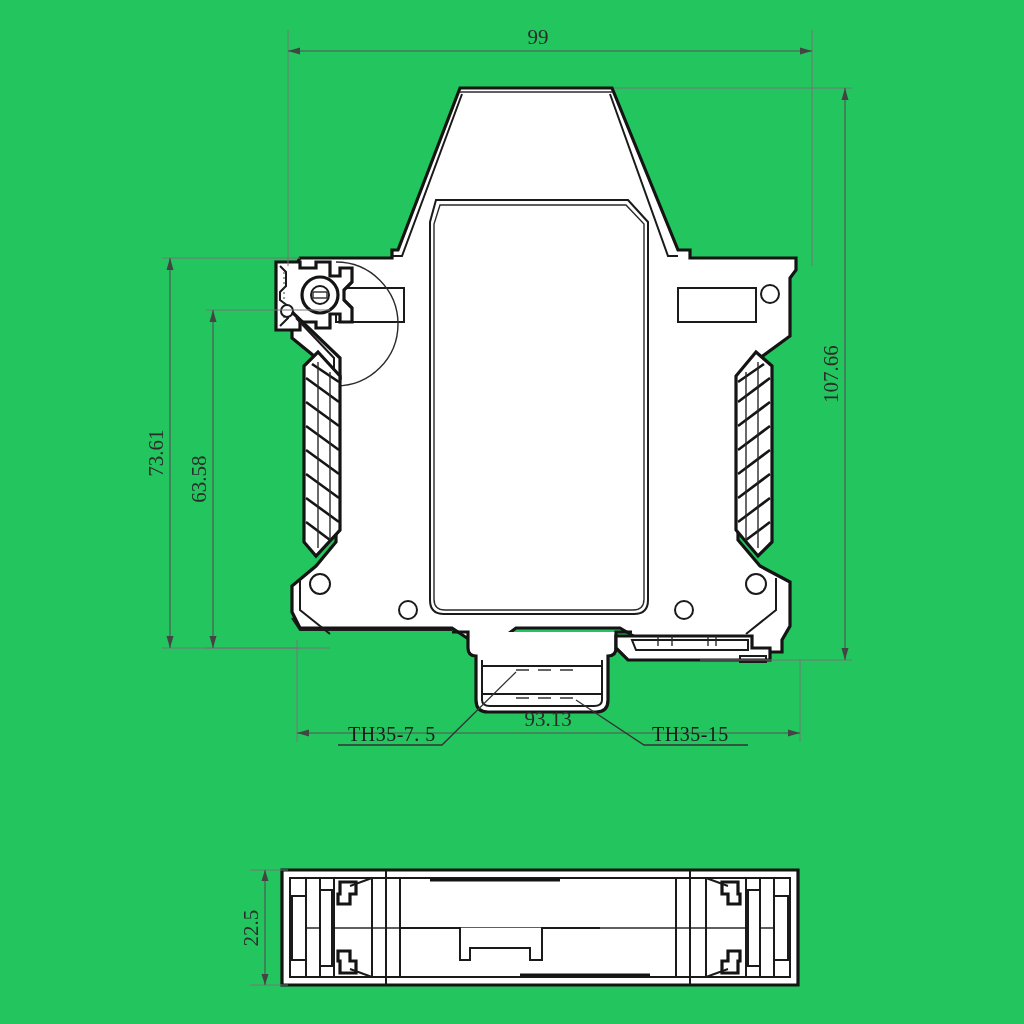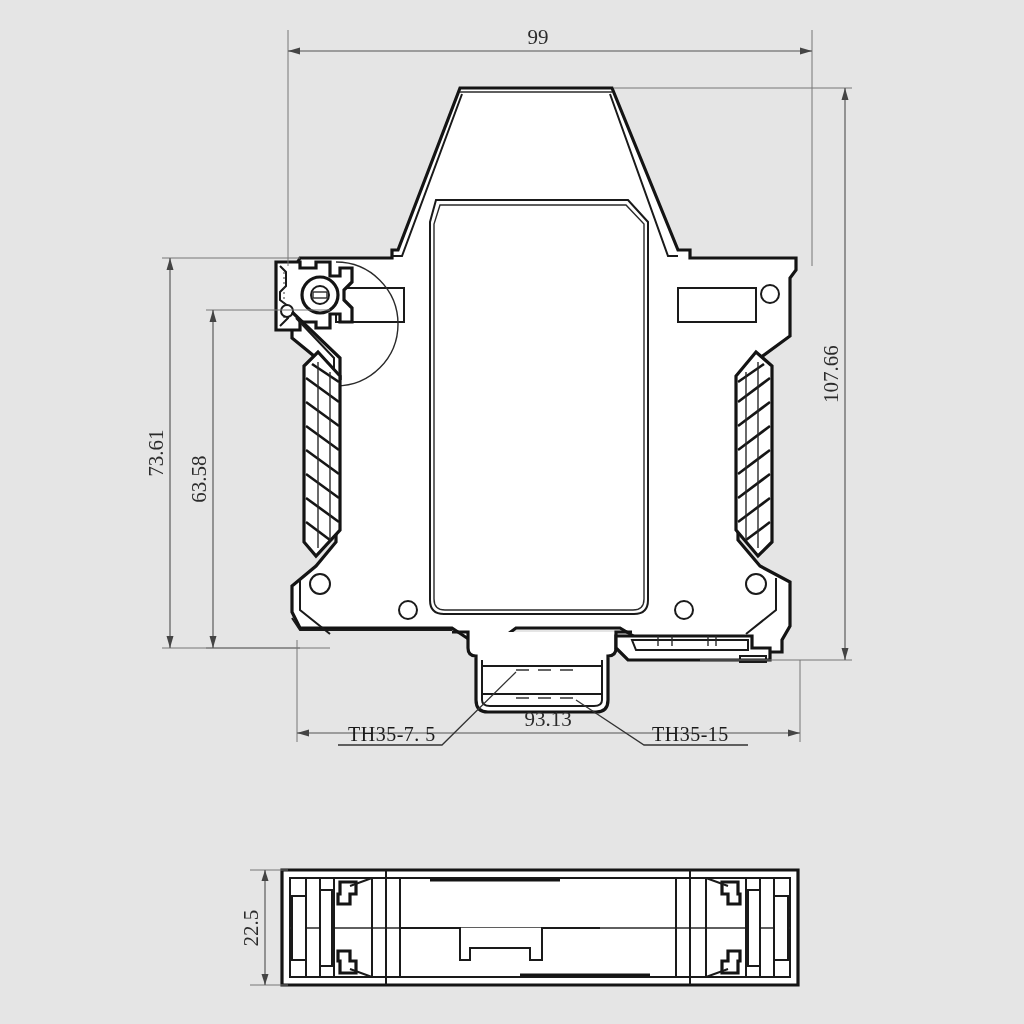--- a/index.html
+++ b/index.html
@@ -11,21 +11,21 @@
   body {
     width: 1024px;
     height: 1024px;
     font-family: "Liberation Serif", serif;
     overflow: hidden;
   }
   #drawing-root {
     position: relative;
     width: 1024px;
     height: 1024px;
-    background: #e5e5e5;
+    background: #22c55e;
     text-align: center;
   }
   svg#cad {
     position: absolute;
     left: 0;
     top: 0;
     width: 1024px;
     height: 1024px;
     display: block;
   }

